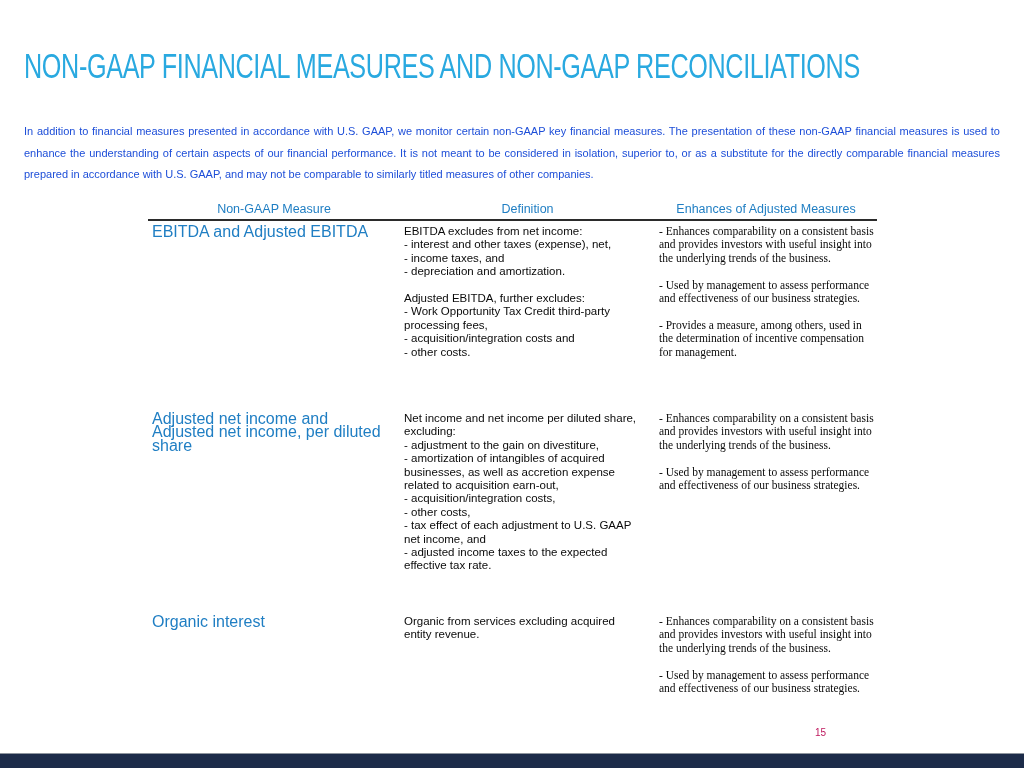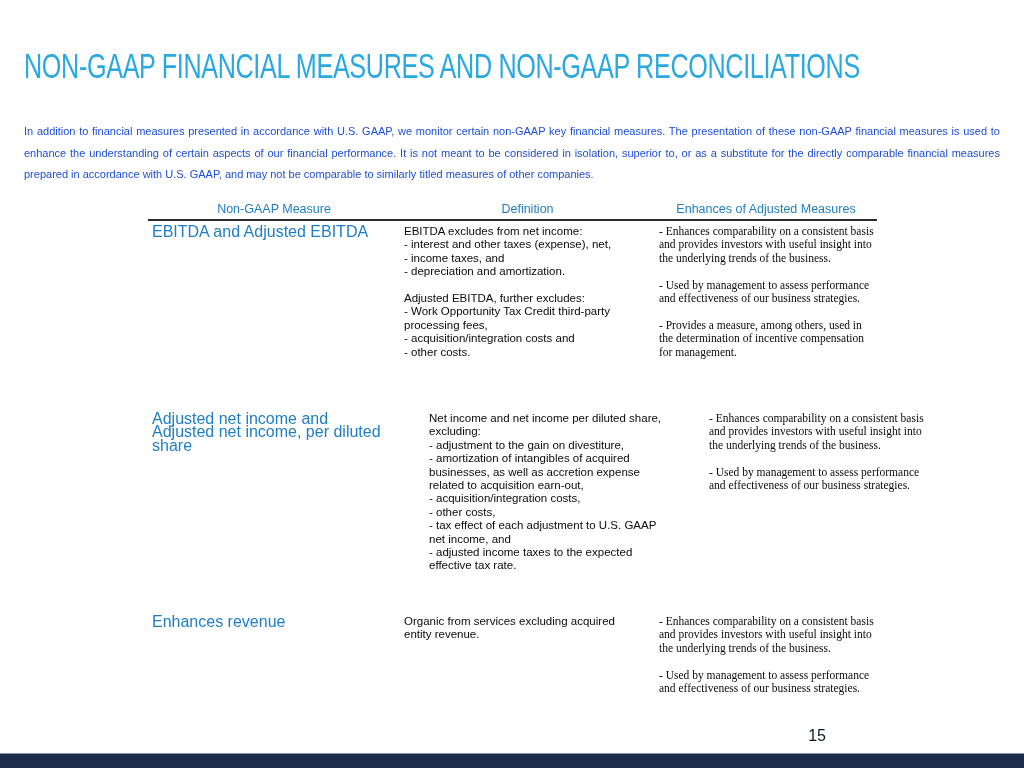--- a/index.html
+++ b/index.html
@@ -57,21 +57,21 @@
     font-size: 12.5px;
     color: #1f7ec3;
     text-align: center;
   }
   .trow {
     display: grid;
     grid-template-columns: 252px 255px 222px;
     padding-top: 4px;
   }
   .trow.r1 { min-height: 183px; }
-  .trow.r2 { min-height: 199px; gap: 25px; }
+  .trow.r2 { min-height: 199px; }
   .cell {
     font-size: 11.5px;
     line-height: 13.4px;
     color: #0a0a0a;
     white-space: pre-line;
     padding-left: 4px;
     padding-right: 10px;
     box-sizing: border-box;
   }
   .cell.measure {
@@ -79,22 +79,22 @@
     font-size: 16px;
   }
   .cell.purpose {
     padding-right: 0;
     font-family: Liberation Serif, serif;
   }
   .page-number {
     position: absolute;
     right: 26px;
     top: 727px;
-    font-size: 16px;
-    color: #0f172a;
+    font-size: 10px;
+    color: #be185d;
   }
   .bottom-bar {
     position: absolute;
     left: 0;
     bottom: 0;
     width: 1024px;
     height: 14px;
     background: #1c2b49;
     border-top: 1px solid #8e959e;
   }
@@ -141,21 +141,21 @@
 - acquisition/integration costs,
 - other costs,
 - tax effect of each adjustment to U.S. GAAP net income, and
 - adjusted income taxes to the expected effective tax rate.</div>
       <div class="cell purpose">- Enhances comparability on a consistent basis and provides investors with useful insight into the underlying trends of the business.
 
 - Used by management to assess performance and effectiveness of our business strategies.</div>
     </div>
 
     <div class="trow r3">
-      <div class="cell measure">Enhances revenue</div>
+      <div class="cell measure">Organic interest</div>
       <div class="cell definition">Organic from services excluding acquired entity revenue.</div>
       <div class="cell purpose">- Enhances comparability on a consistent basis and provides investors with useful insight into the underlying trends of the business.
 
 - Used by management to assess performance and effectiveness of our business strategies.</div>
     </div>
   </div>
 
   <div class="page-number">15</div>
 
   <div class="bottom-bar"></div>

